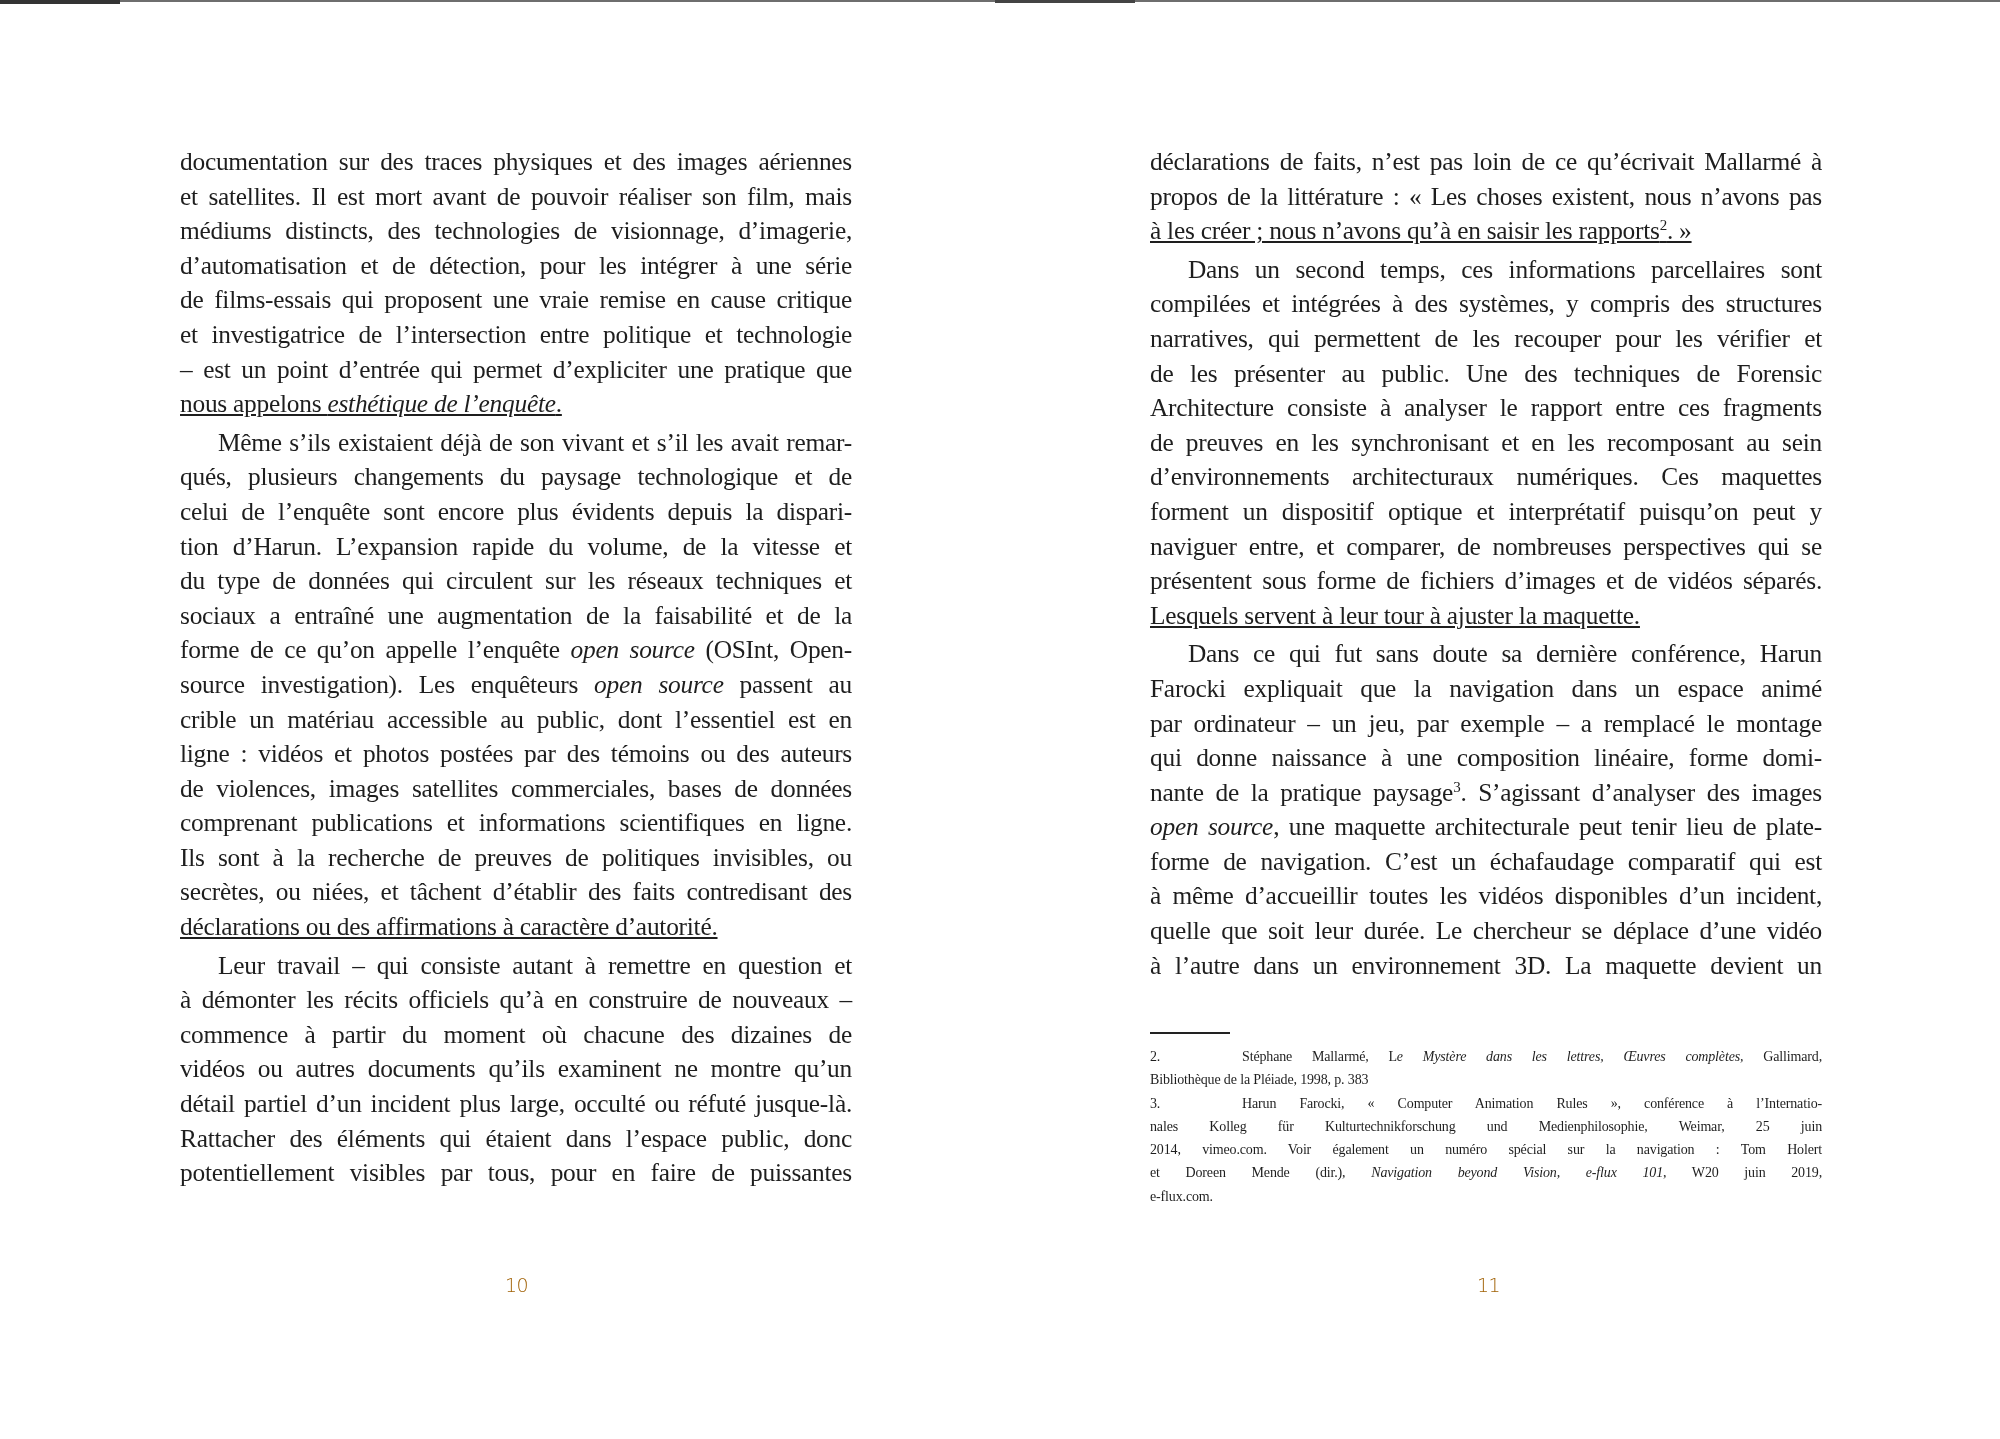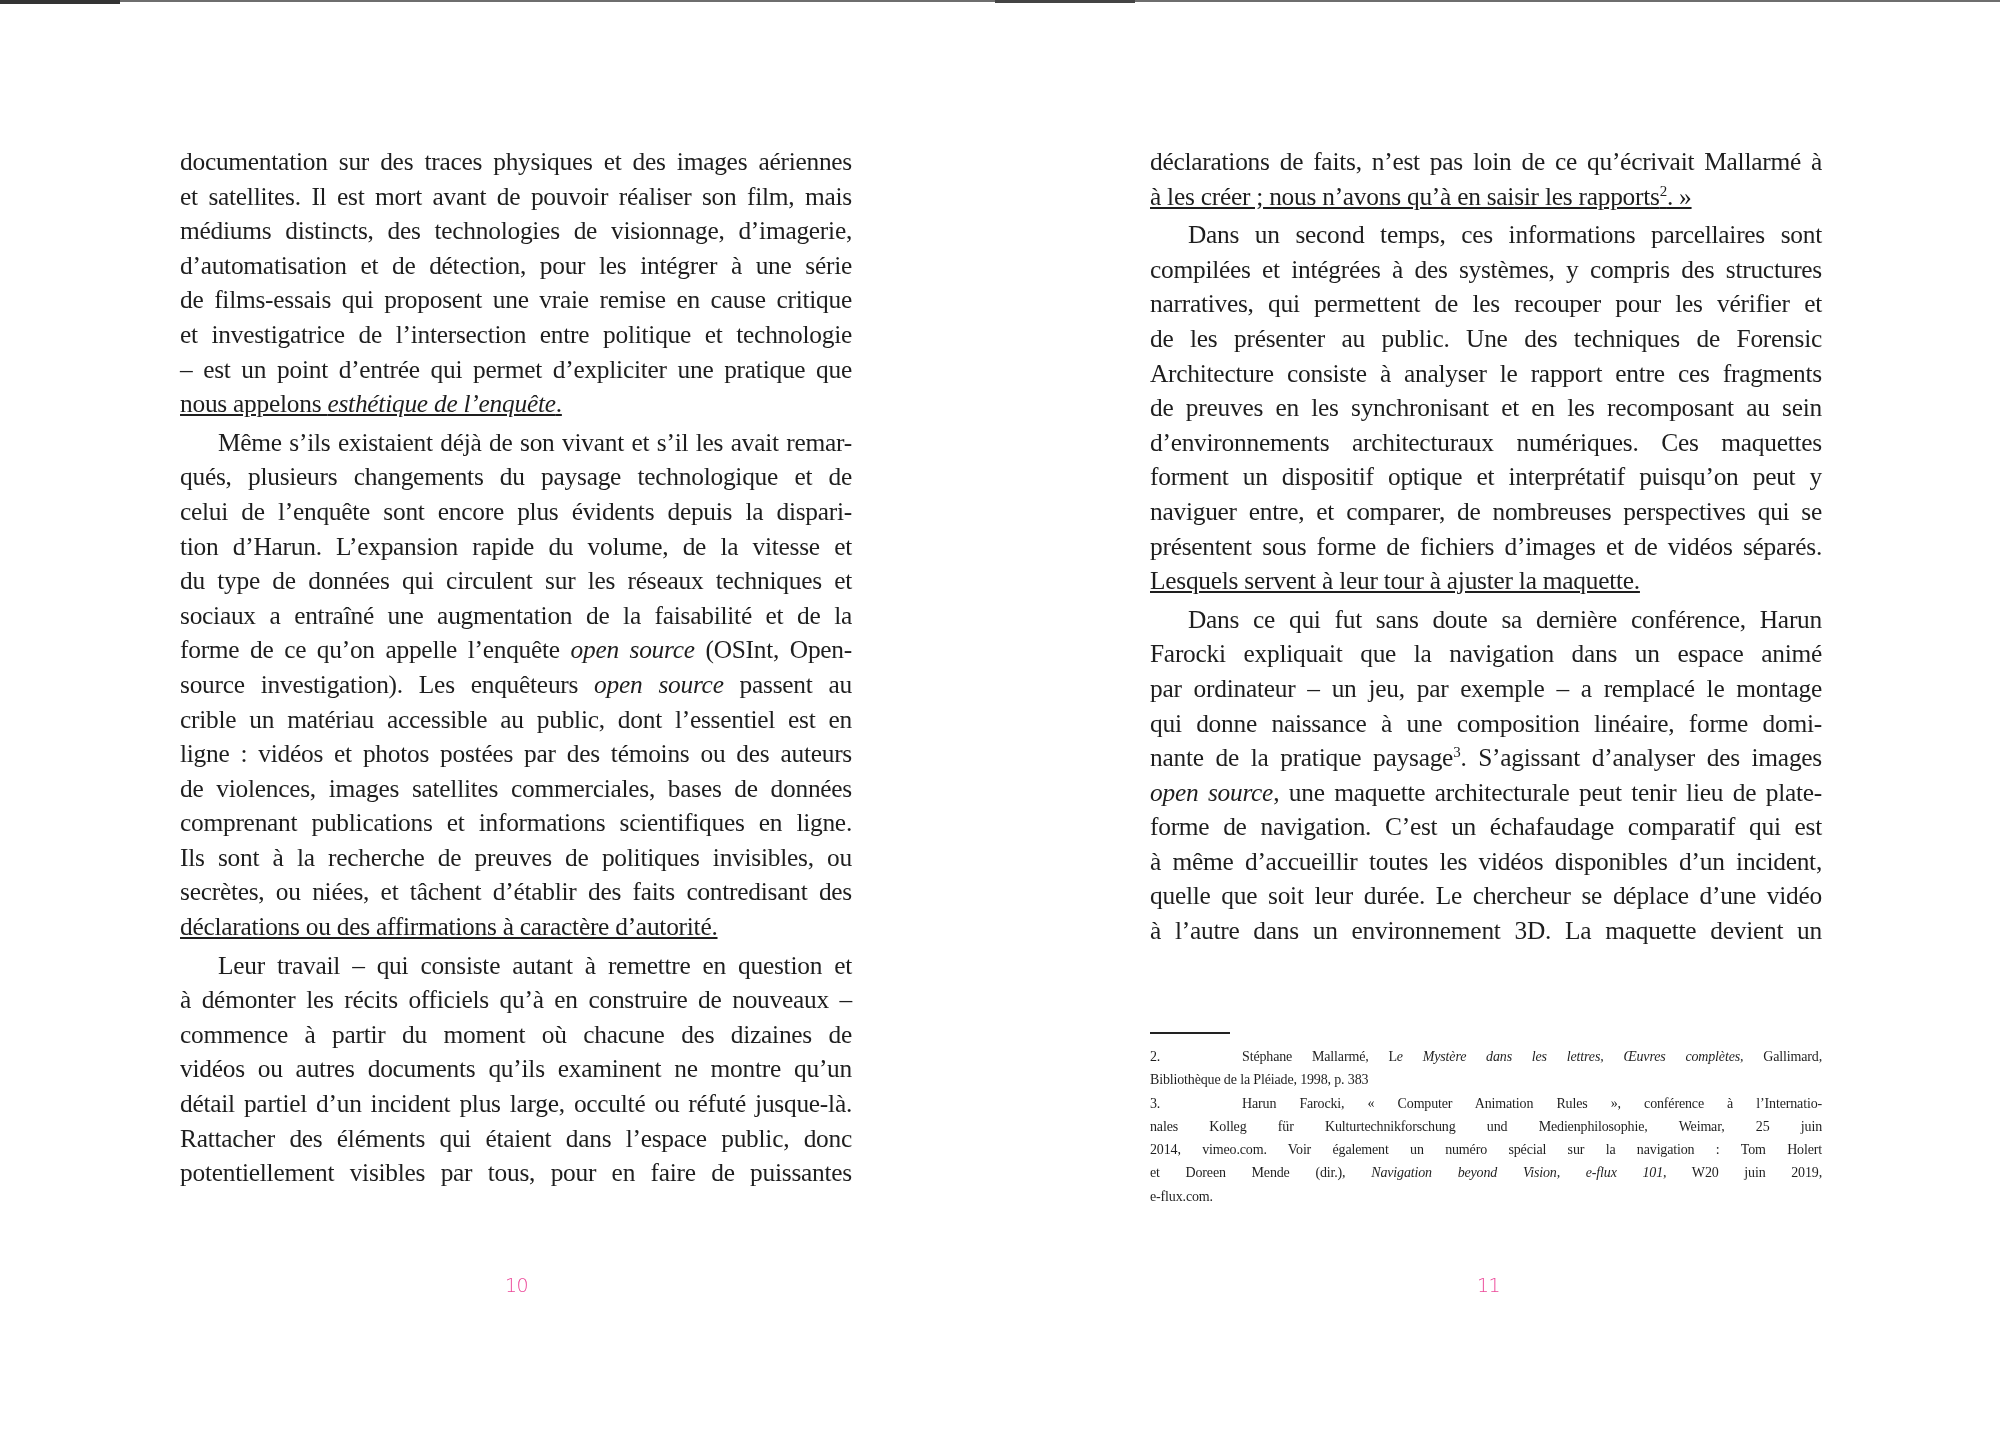--- a/index.html
+++ b/index.html
@@ -25,21 +25,21 @@
   .foot-rule { position:absolute; left:1150px; top:1032px; width:80px; height:2px; background:#222; }
   .footnotes { position:absolute; left:1150px; top:1045px; width:672px; }
   .fline {
     display:block; height:23.3px; line-height:23.3px; font-size:14px;
     text-align:justify; text-align-last:justify; white-space:nowrap; letter-spacing:-0.15px;
   }
   .fline.last { text-align-last:left; }
   .fnum { display:inline-block; width:92px; text-align:left; }
   .pageno {
     position:absolute; top:1274px; font-family:"DejaVu Sans","Liberation Sans",sans-serif;
-    font-size:19px; color:#ec4899; font-weight:300; letter-spacing:-0.5px;
+    font-size:19px; color:#a16207; font-weight:300; letter-spacing:-0.5px;
   }
   .pageno.left { left:505px; }
   .pageno.right { left:1477px; }
 </style>
 </head>
 <body>
 
 <div class="topbar"></div>
 <div class="topbar-dark1"></div>
 <div class="topbar-dark2"></div>
@@ -72,20 +72,21 @@
   <span class="line">à démonter les récits officiels qu’à en construire de nouveaux –</span>
   <span class="line">commence à partir du moment où chacune des dizaines de</span>
   <span class="line">vidéos ou autres documents qu’ils examinent ne montre qu’un</span>
   <span class="line">détail partiel d’un incident plus large, occulté ou réfuté jusque-là.</span>
   <span class="line">Rattacher des éléments qui étaient dans l’espace public, donc</span>
   <span class="line">potentiellement visibles par tous, pour en faire de puissantes</span>
 </div>
 
 <div class="page right">
   <span class="line">déclarations de faits, n’est pas loin de ce qu’écrivait Mallarmé à</span>
+  <span class="line">propos de la littérature : « Les choses existent, nous n’avons pas</span>
   <span class="line last"><span>à les créer ; nous n’avons qu’à en saisir les rapports</span><sup>2</sup><span>. »</span></span>
   <span class="line indent gap">Dans un second temps, ces informations parcellaires sont</span>
   <span class="line">compilées et intégrées à des systèmes, y compris des structures</span>
   <span class="line">narratives, qui permettent de les recouper pour les vérifier et</span>
   <span class="line">de les présenter au public. Une des techniques de Forensic</span>
   <span class="line">Architecture consiste à analyser le rapport entre ces fragments</span>
   <span class="line">de preuves en les synchronisant et en les recomposant au sein</span>
   <span class="line">d’environnements architecturaux numériques. Ces maquettes</span>
   <span class="line">forment un dispositif optique et interprétatif puisqu’on peut y</span>
   <span class="line">naviguer entre, et comparer, de nombreuses perspectives qui se</span>

